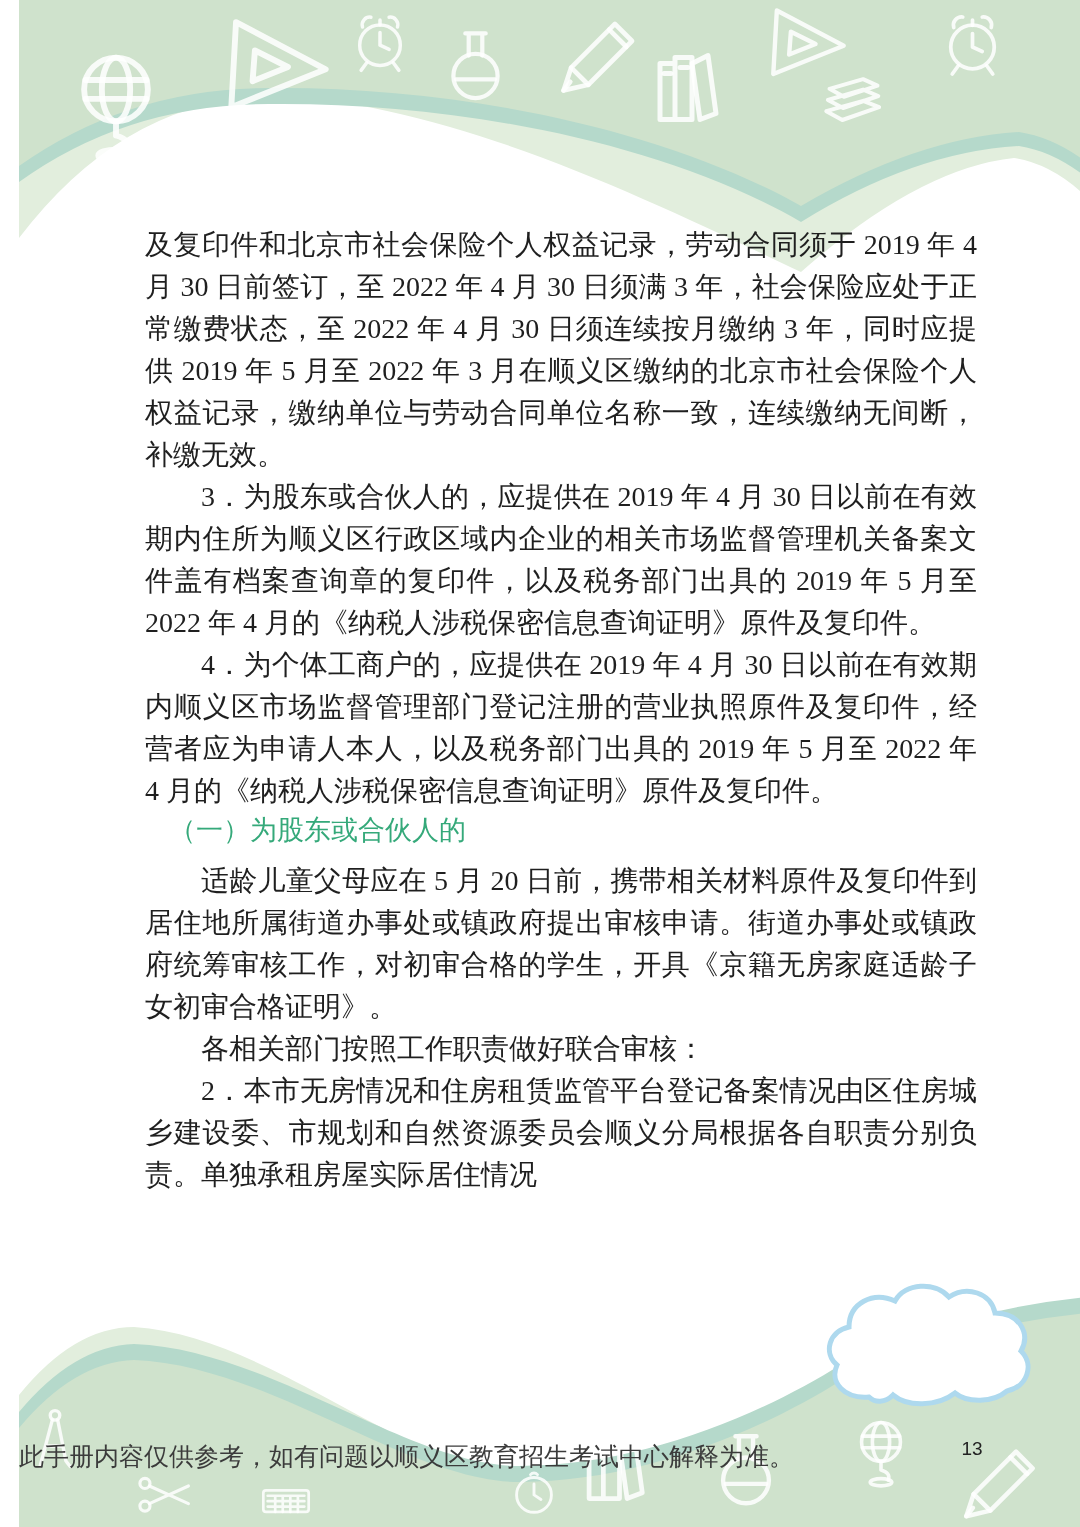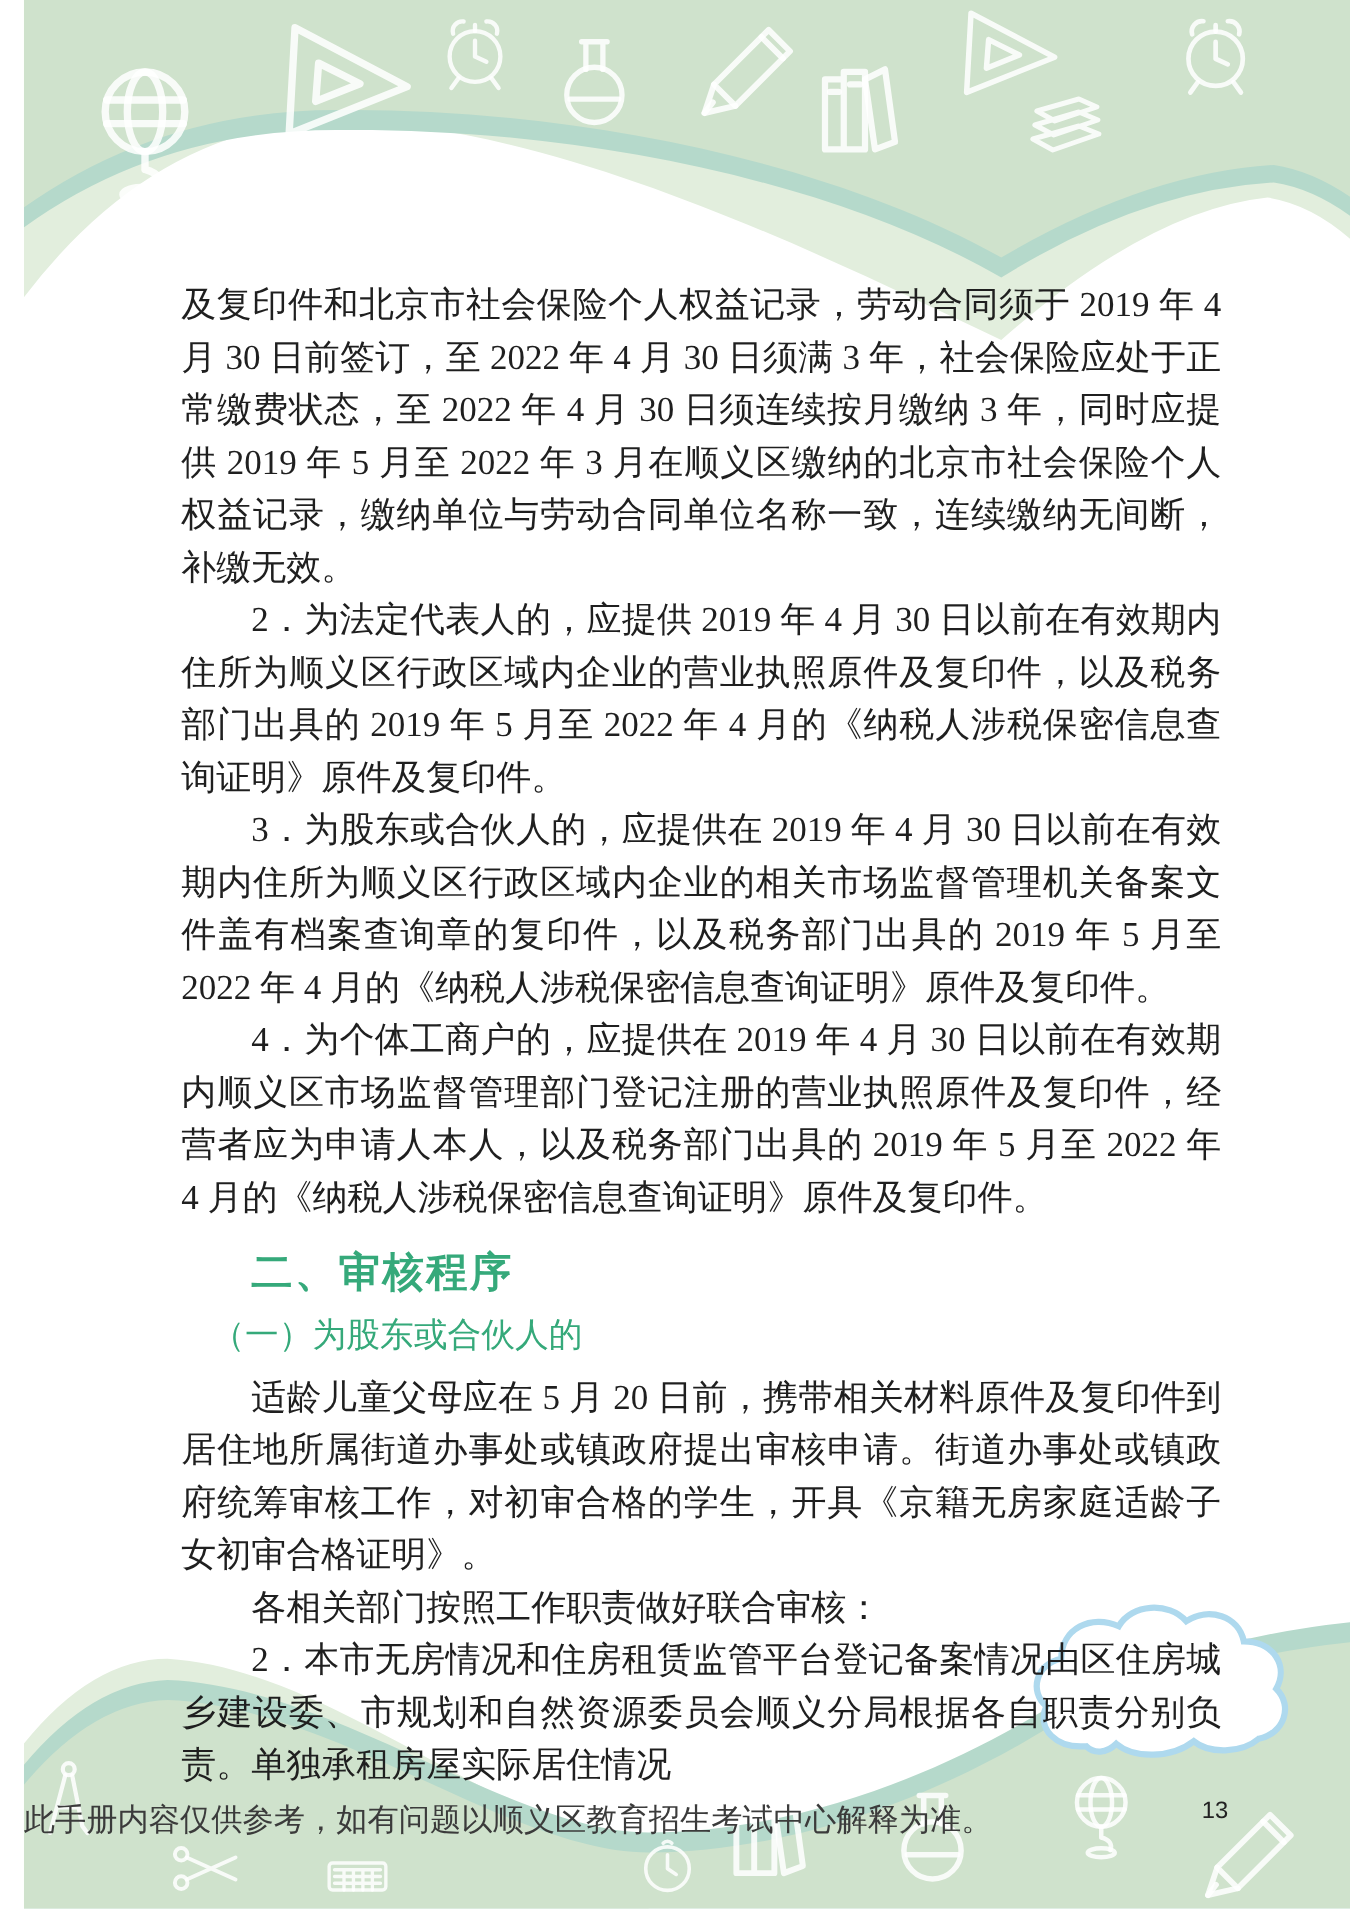--- a/index.html
+++ b/index.html
@@ -102,24 +102,22 @@
 
   <svg class="band bottom" width="1080" height="300" viewBox="0 0 1080 300">
     <path class="fill-pale" d="M0,300 V168 Q55,100 115,100 C250,108 390,246 500,246 L500,300 Z"></path>
     <path class="fill-teal" d="M0,300 V185 Q55,119 115,117 C250,122 390,239 500,239 C620,239 740,189 823,137 Q950,79 1080,69 L1080,300 Z"></path>
     <path class="fill-green" d="M0,300 V201 Q55,135 115,133 C250,138 390,255 500,255 C620,255 740,205 823,153 Q950,95 1080,85 L1080,300 Z"></path>
     <path class="cloud" d="M850 170 C826 172,810 156,818 138 C804 126,810 104,830 100 C830 76,854 64,876 74 C886 56,916 54,930 70 C948 58,972 66,976 86 C1000 86,1012 106,1002 124 C1016 138,1008 160,988 164 C974 176,948 176,936 166 C918 180,888 180,874 168 C866 176,856 176,850 170 Z"></path>
   </svg>
 
   <div class="content">
       <p class="body">及复印件和北京市社会保险个人权益记录，劳动合同须于 2019 年 4 月 30 日前签订，至 2022 年 4 月 30 日须满 3 年，社会保险应处于正常缴费状态，至 2022 年 4 月 30 日须连续按月缴纳 3 年，同时应提供 2019 年 5 月至 2022 年 3 月在顺义区缴纳的北京市社会保险个人权益记录，缴纳单位与劳动合同单位名称一致，连续缴纳无间断，补缴无效。</p>
-      <p class="body indent">2．为法定代表人的，应提供 2019 年 4 月 30 日以前在有效期内住所为顺义区行政区域内企业的营业执照原件及复印件，以及税务部门出具的 2019 年 5 月至 2022 年 4 月的《纳税人涉税保密信息查询证明》原件及复印件。</p>
       <p class="body indent">3．为股东或合伙人的，应提供在 2019 年 4 月 30 日以前在有效期内住所为顺义区行政区域内企业的相关市场监督管理机关备案文件盖有档案查询章的复印件，以及税务部门出具的 2019 年 5 月至 2022 年 4 月的《纳税人涉税保密信息查询证明》原件及复印件。</p>
       <p class="body indent">4．为个体工商户的，应提供在 2019 年 4 月 30 日以前在有效期内顺义区市场监督管理部门登记注册的营业执照原件及复印件，经营者应为申请人本人，以及税务部门出具的 2019 年 5 月至 2022 年 4 月的《纳税人涉税保密信息查询证明》原件及复印件。</p>
-      <h2 class="h2">二、审核程序</h2>
       <h3 class="h3">（一）为股东或合伙人的</h3>
       <p class="body indent">适龄儿童父母应在 5 月 20 日前，携带相关材料原件及复印件到居住地所属街道办事处或镇政府提出审核申请。街道办事处或镇政府统筹审核工作，对初审合格的学生，开具《京籍无房家庭适龄子女初审合格证明》。</p>
       <p class="body indent">各相关部门按照工作职责做好联合审核：</p>
       <p class="body indent">2．本市无房情况和住房租赁监管平台登记备案情况由区住房城乡建设委、市规划和自然资源委员会顺义分局根据各自职责分别负责。单独承租房屋实际居住情况</p>
     </div>
 
   <div class="footer-note">此手册内容仅供参考，如有问题以顺义区教育招生考试中心解释为准。</div>
   <div class="page-number">13</div>
 <svg viewBox="0 0 100 100" class="doodle" style="left: 38px; top: 22px; width: 118px; height: 168px;">
       <use href="#sym-globe"></use>

